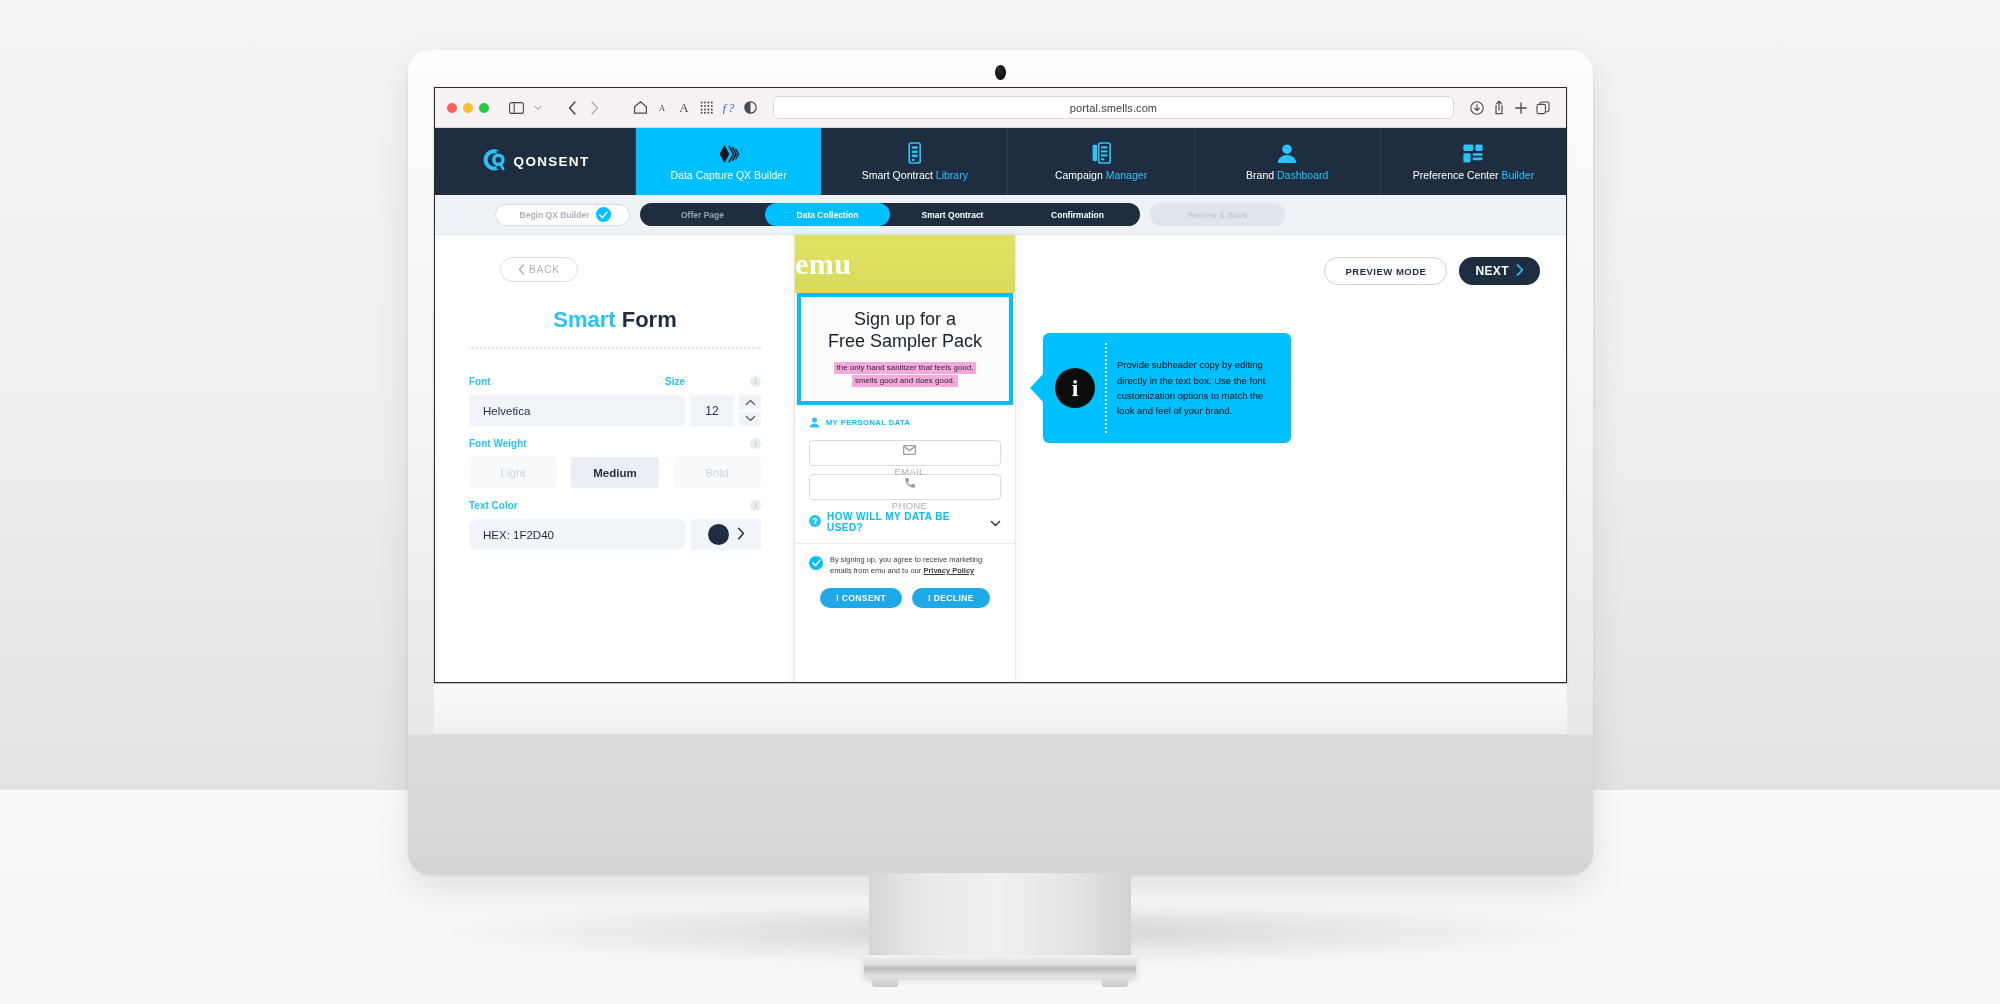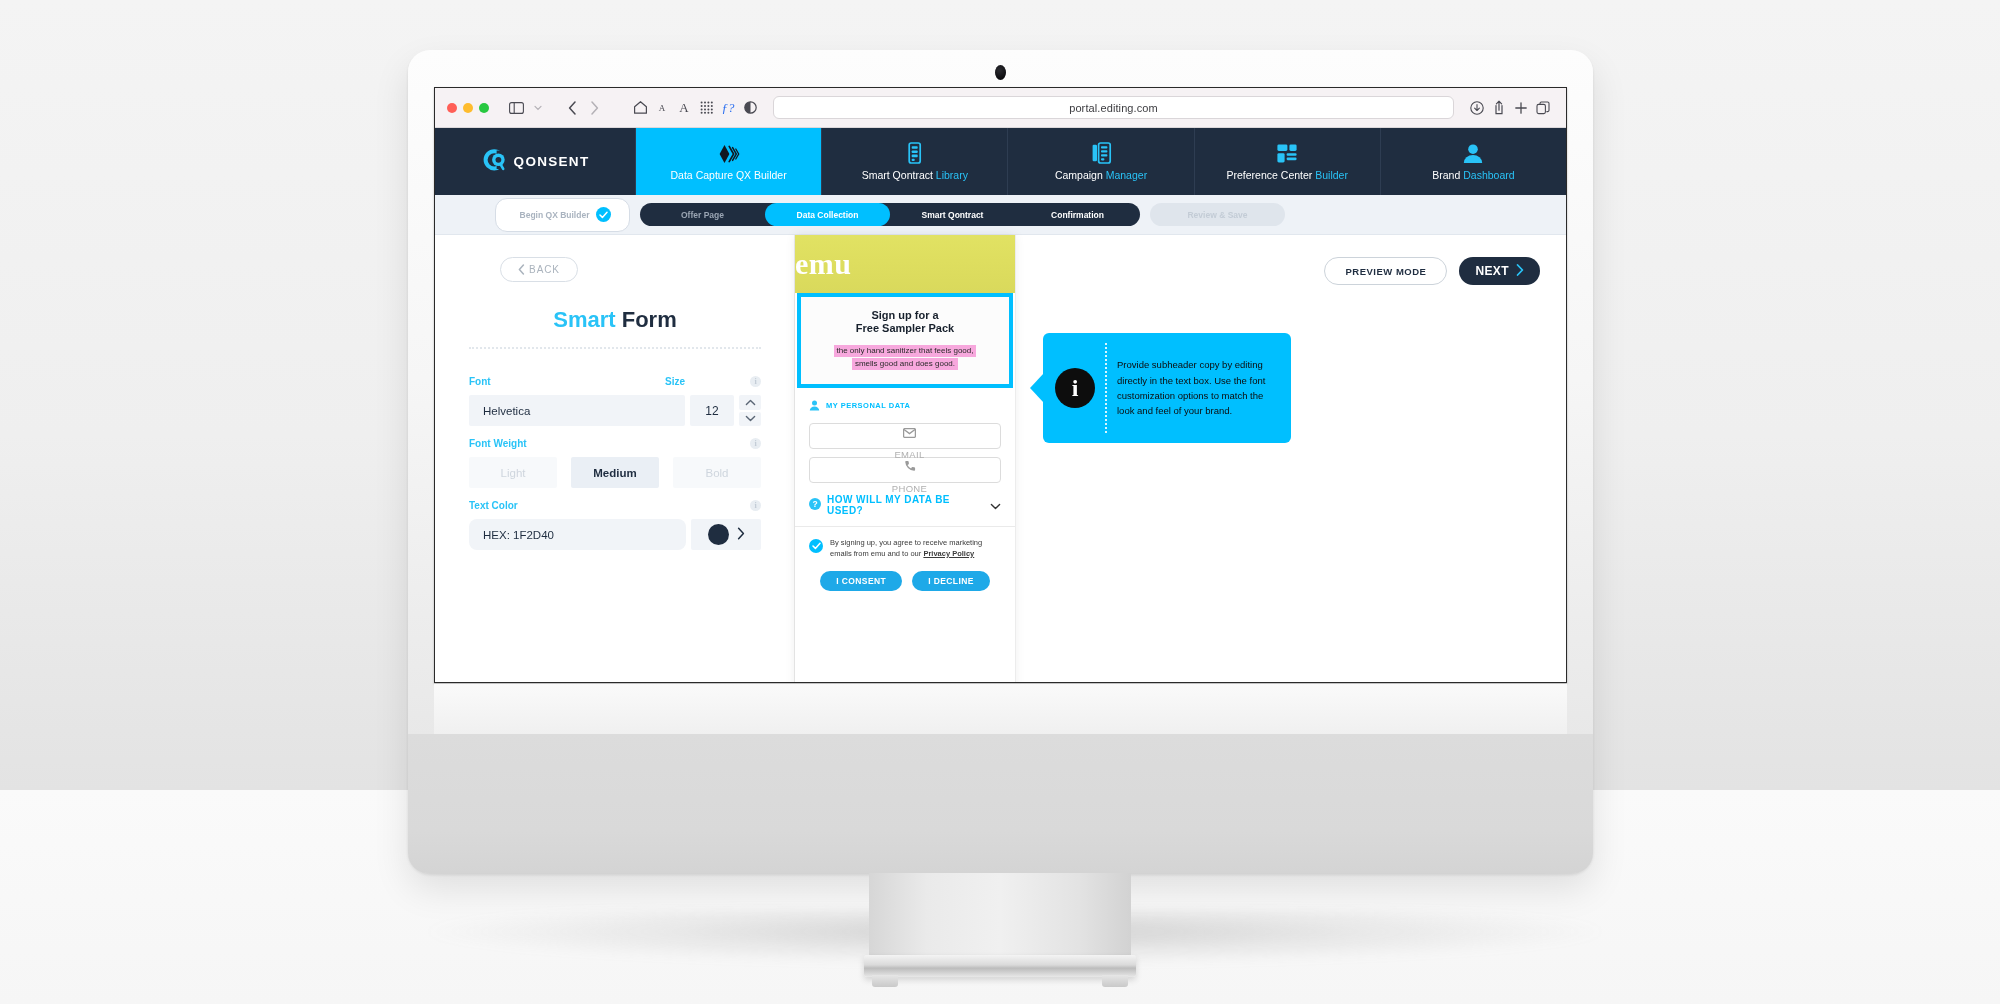--- a/index.html
+++ b/index.html
@@ -110,21 +110,21 @@
   .nav-ico { height: 22px; display: flex; align-items: flex-end; }
   #logo-cell { flex: 1.08; display: flex; align-items: center; justify-content: center; gap: 7px; border-right: 1px solid #2e3d52;}
   #logo-word { font-size: 13.5px; font-weight: bold; color: #fff; letter-spacing: 1.3px; }
 
   
   #step-bar {
     height: 40px; background: #eef2f7; display: flex; align-items: center;
     padding: 0 0 0 60px; gap: 10px; border-bottom: 1px solid #e1e7ee;
   }
   #begin-pill {
-    height: 34px; min-width: 135px; border: 1px solid #d6dde6; background: #fff;
+    height: 22px; min-width: 135px; border: 1px solid #d6dde6; background: #fff;
     border-radius: 12px; display: flex; align-items: center; justify-content: center;
     gap: 7px; padding: 0 6px 0 12px;
   }
   #begin-pill-label { font-size: 8.5px; color: #a9b3bf; font-weight: 600; }
   #begin-check {
     width: 15px; height: 15px; border-radius: 50%; background: #00BFFF;
     display: flex; align-items: center; justify-content: center; color: #fff; flex: none;
   }
   #steps-track {
     height: 23px; background: #1f2d40; border-radius: 12px; display: flex;
@@ -225,21 +225,21 @@
   }
   #emu-word {
     font-family: "Liberation Serif", serif; font-weight: bold;
     font-size: 30px; color: #ffffff; letter-spacing: .5px; line-height: 1;
   }
   #headline-box {
     margin: 0 2px; border: 4px solid #00BFFF; background: #fcfcfc;
     padding: 12px 8px 14px; text-align: center; position: relative;
   }
   #headline {
-    font-size: 11px; font-weight: bold; color: #17202c; line-height: 1.22;
+    font-size: 18px; font-weight: normal; color: #17202c; line-height: 1.22;
   }
   #subhead-wrap { margin-top: 9px; display: flex; flex-direction: column; align-items: center; gap: 1px; }
   .subhead-line {
     background: #f7a8dd; color: #2a2a2a; font-size: 8px; line-height: 1.5;
     padding: 0 3px; display: inline-block;
   }
 
   #personal-block { padding: 9px 14px 10px; }
   .sec-head { display: flex; align-items: center; gap: 6px; }
   .sec-head-label { font-size: 7.5px; font-weight: bold; color: #00BFFF; letter-spacing: .5px; }
@@ -384,21 +384,21 @@
           <span style="font-size:13px;font-style:italic;font-family:'Liberation Serif',serif;">ƒ?</span>
         </div>
         <div class="chrome-ico">
           <svg width="13" height="13" viewBox="0 0 13 13">
               <circle cx="6.5" cy="6.5" r="5.7" fill="none" stroke="currentColor" stroke-width="1.2"></circle>
               <path d="M6.5 .8 A5.7 5.7 0 0 0 6.5 12.2 Z" fill="currentColor"></path>
             </svg>
         </div>
 
         <div id="url-bar">
-          <span id="url-text">portal.editing.com</span>
+          <span id="url-text">portal.smells.com</span>
         </div>
 
         <div class="chrome-ico">
           <svg width="14" height="14" viewBox="0 0 14 14">
               <circle cx="7" cy="7" r="6.2" fill="none" stroke="currentColor" stroke-width="1.1"></circle>
               <path d="M7 3.6 L7 9.4 M4.6 7.1 L7 9.5 L9.4 7.1" fill="none" stroke="currentColor" stroke-width="1.1" stroke-linecap="round" stroke-linejoin="round"></path>
             </svg>
         </div>
         <div class="chrome-ico">
           <svg width="12" height="15" viewBox="0 0 12 15">
@@ -468,38 +468,38 @@
               <rect x="10" y="12.2" width="6.4" height="2.4" rx=".8" fill="#29c3f7"></rect>
               <rect x="10" y="16.2" width="3.4" height="2.2" rx=".8" fill="#29c3f7"></rect>
             </svg>
           </span>
           <span class="nav-label"><span>Campaign </span><span class="accent">Manager</span></span>
         </div>
 
         <div class="nav-cell">
           <span class="nav-ico">
             <svg width="22" height="21" viewBox="0 0 22 21">
+              <circle cx="11" cy="6.2" r="4.8" fill="#29c3f7"></circle>
+              <path d="M1.8 20 A9.2 8 0 0 1 20.2 20 Z" fill="#29c3f7"></path>
+            </svg>
+          </span>
+          <span class="nav-label"><span>Brand </span><span class="accent">Dashboard</span></span>
+        </div>
+
+        <div class="nav-cell">
+          <span class="nav-ico">
+            <svg width="22" height="21" viewBox="0 0 22 21">
               <rect x="1.4" y="1.4" width="10" height="6.6" rx="1.4" fill="#29c3f7"></rect>
               <rect x="13.4" y="1.4" width="7.2" height="6.6" rx="1.4" fill="#29c3f7"></rect>
               <rect x="1.4" y="10.2" width="7.2" height="9.2" rx="1.4" fill="#29c3f7"></rect>
               <rect x="10.6" y="10.2" width="10" height="2.6" rx="1.1" fill="#29c3f7"></rect>
               <rect x="10.6" y="14.6" width="10" height="2.6" rx="1.1" fill="#29c3f7"></rect>
             </svg>
           </span>
           <span class="nav-label"><span>Preference Center </span><span class="accent">Builder</span></span>
-        </div>
-
-        <div class="nav-cell">
-          <span class="nav-ico">
-            <svg width="22" height="21" viewBox="0 0 22 21">
-              <circle cx="11" cy="6.2" r="4.8" fill="#29c3f7"></circle>
-              <path d="M1.8 20 A9.2 8 0 0 1 20.2 20 Z" fill="#29c3f7"></path>
-            </svg>
-          </span>
-          <span class="nav-label"><span>Brand </span><span class="accent">Dashboard</span></span>
         </div>
       </div>
 
       <div id="step-bar">
         <div id="begin-pill">
           <span id="begin-pill-label">Begin QX Builder</span>
           <span id="begin-check">
             <svg width="9" height="8" viewBox="0 0 9 8">
                 <path d="M1 4 L3.4 6.4 L8 1.3" fill="none" stroke="#fff" stroke-width="1.5" stroke-linecap="round" stroke-linejoin="round"></path>
               </svg>

